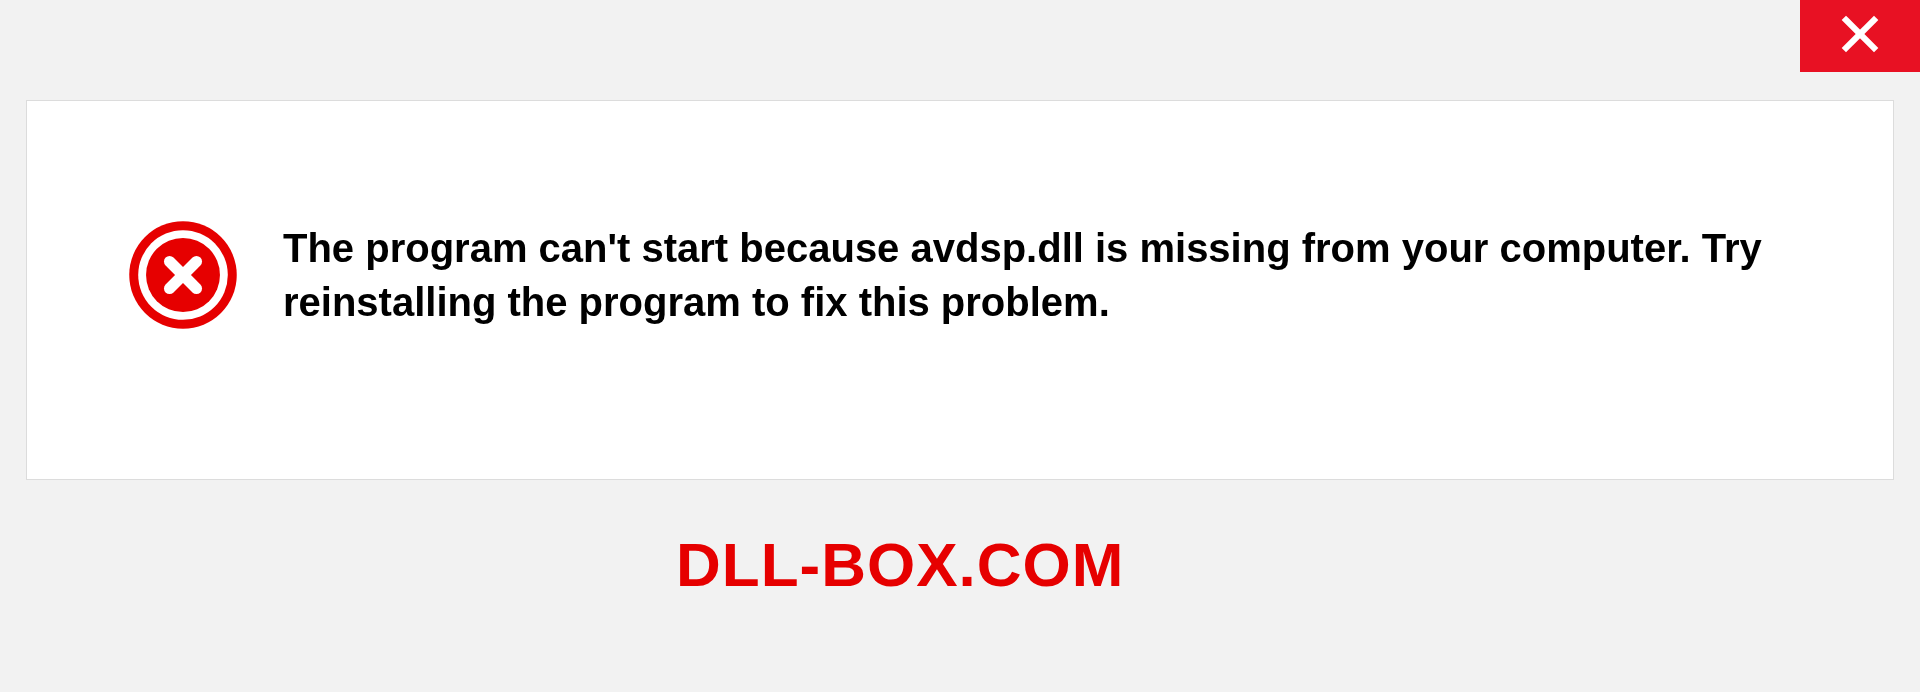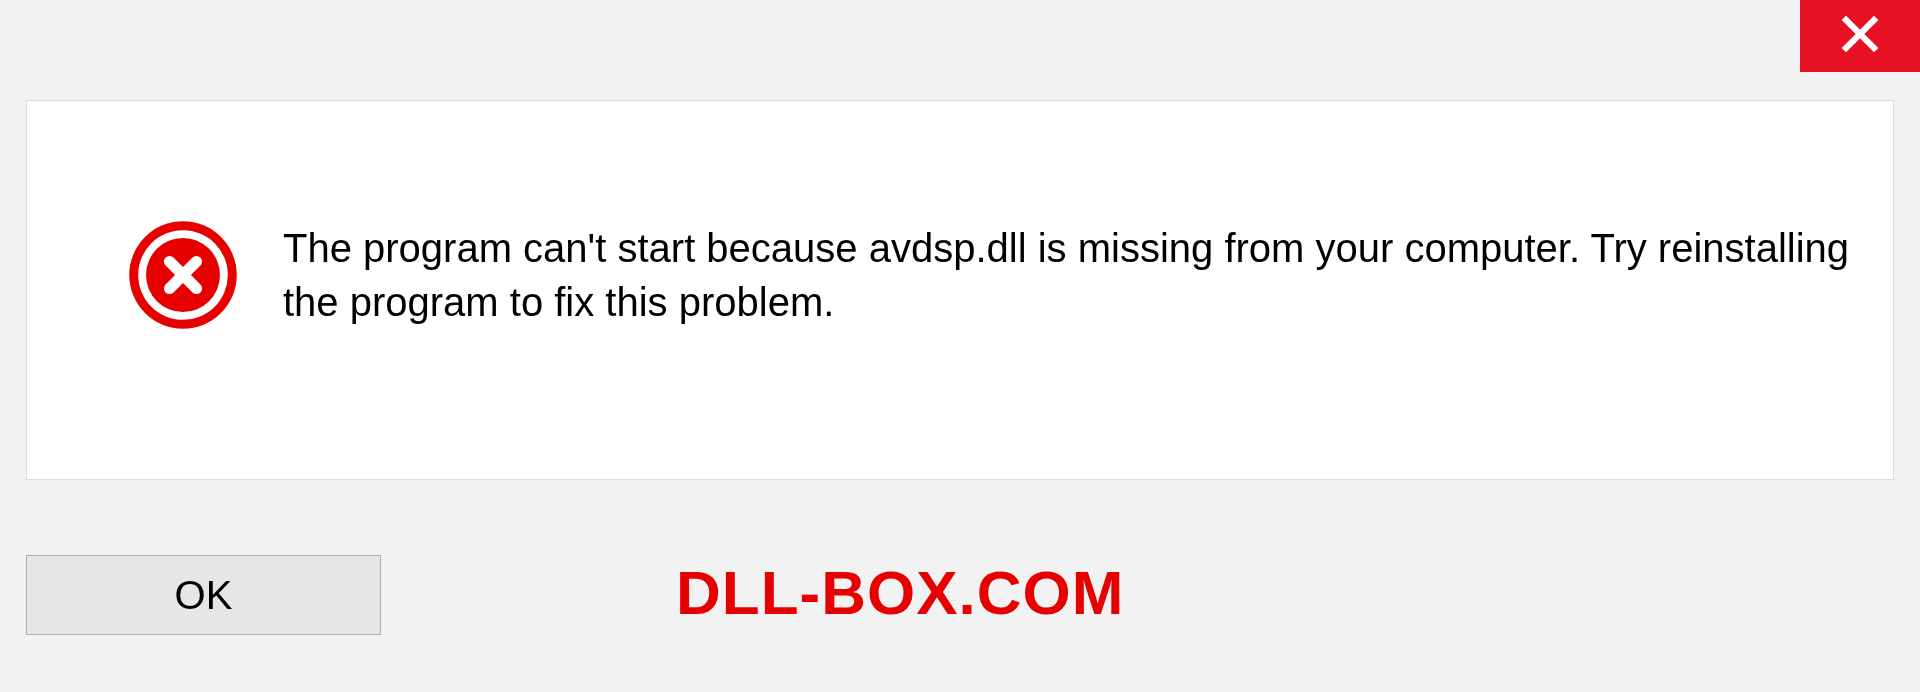--- a/index.html
+++ b/index.html
@@ -55,26 +55,27 @@
       flex: 0 0 auto;
       margin-right: 44px;
       margin-top: -30px;
     }
     .error-icon-wrap svg { width: 100%; height: 100%; }
     .msg {
       font-size: 40px;
       line-height: 1.35;
       color: #000;
       margin-top: -30px;
+      font-weight: bold;
     }
     .footer {
       position: absolute;
       left: 26px;
       right: 26px;
-      top: 480px;
+      top: 452px;
       height: 180px;
       display: flex;
       align-items: center;
       padding-right: 30px;
     }
     .watermark {
       position: absolute;
       left: 650px;
       bottom: 32px;
       font-family: "Arial Black", Arial, sans-serif;
@@ -119,16 +120,13 @@
       <circle cx="50" cy="50" r="33" fill="#e60000"></circle>
       <line x1="38" y1="38" x2="62" y2="62" stroke="#ffffff" stroke-width="10" stroke-linecap="round"></line>
       <line x1="62" y1="38" x2="38" y2="62" stroke="#ffffff" stroke-width="10" stroke-linecap="round"></line>
     </svg>
   </div>
   <div class="msg">The program can't start because avdsp.dll is missing from your computer. Try reinstalling the program to fix this problem.</div>
 </div>
 
 <div class="footer">
   <div class="watermark">DLL-BOX.COM</div>
-  <div class="ok-btn">
-    <span>OK</span>
-  </div>
 </div>
 
 </body></html>

